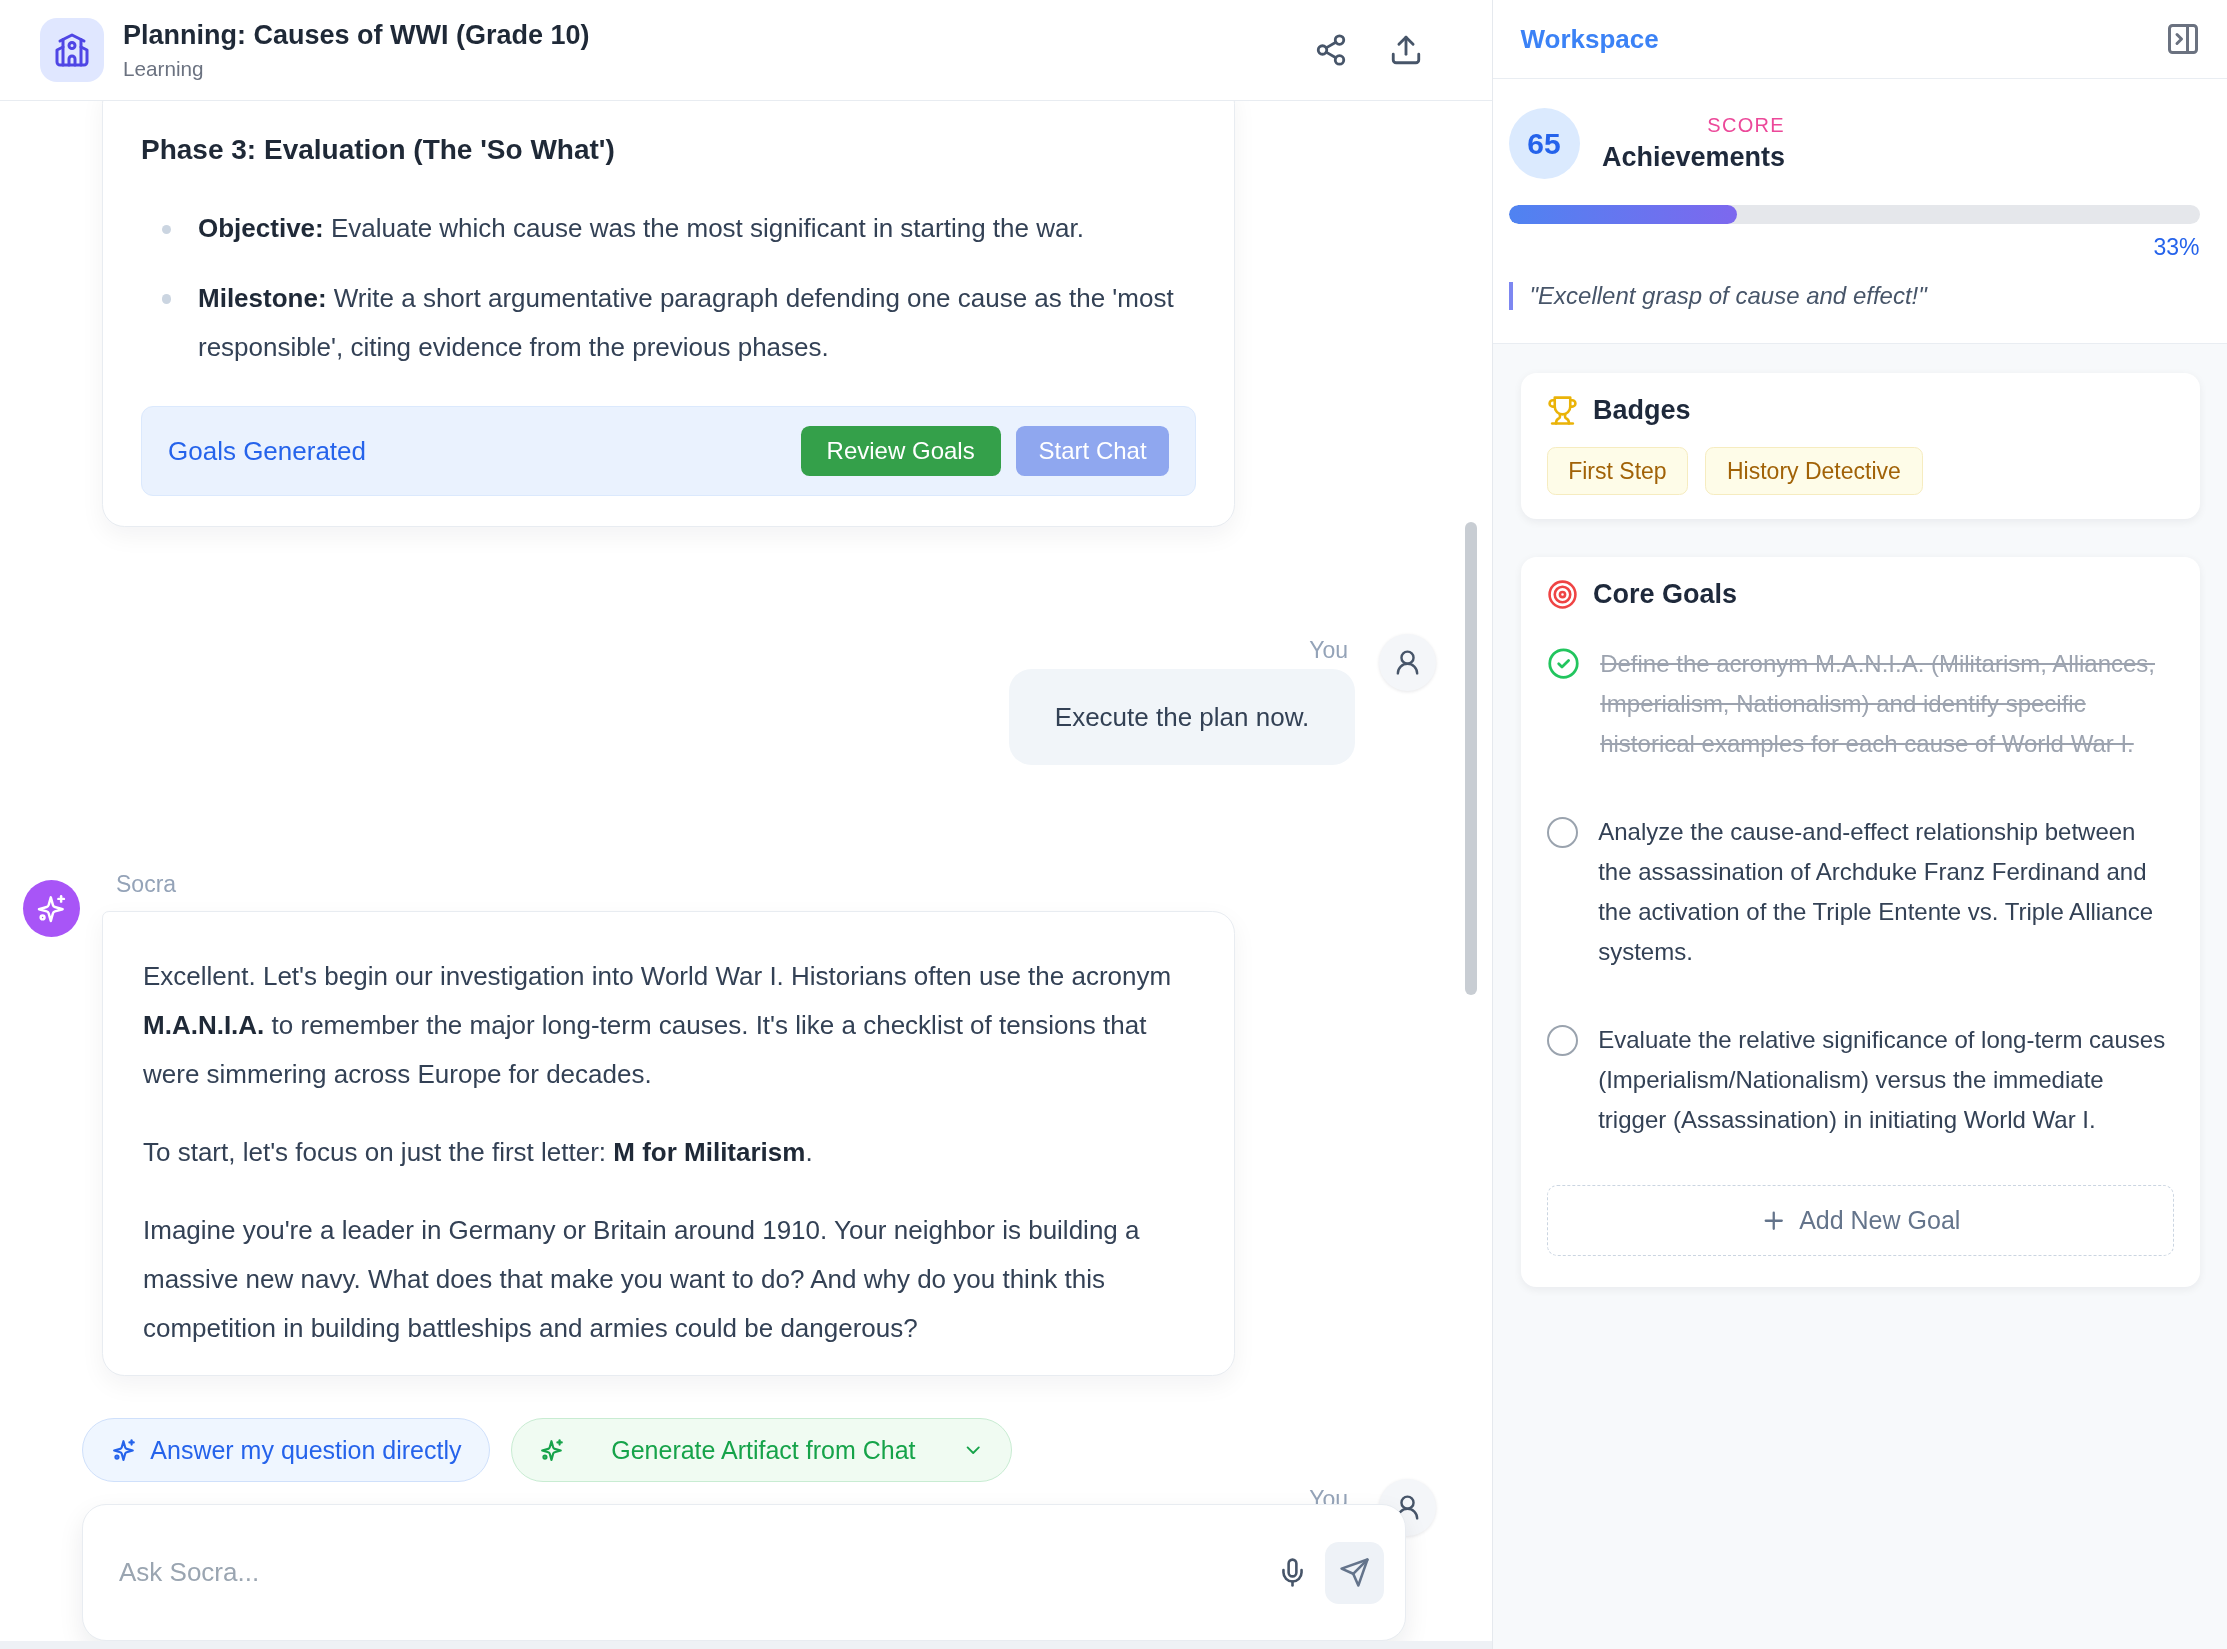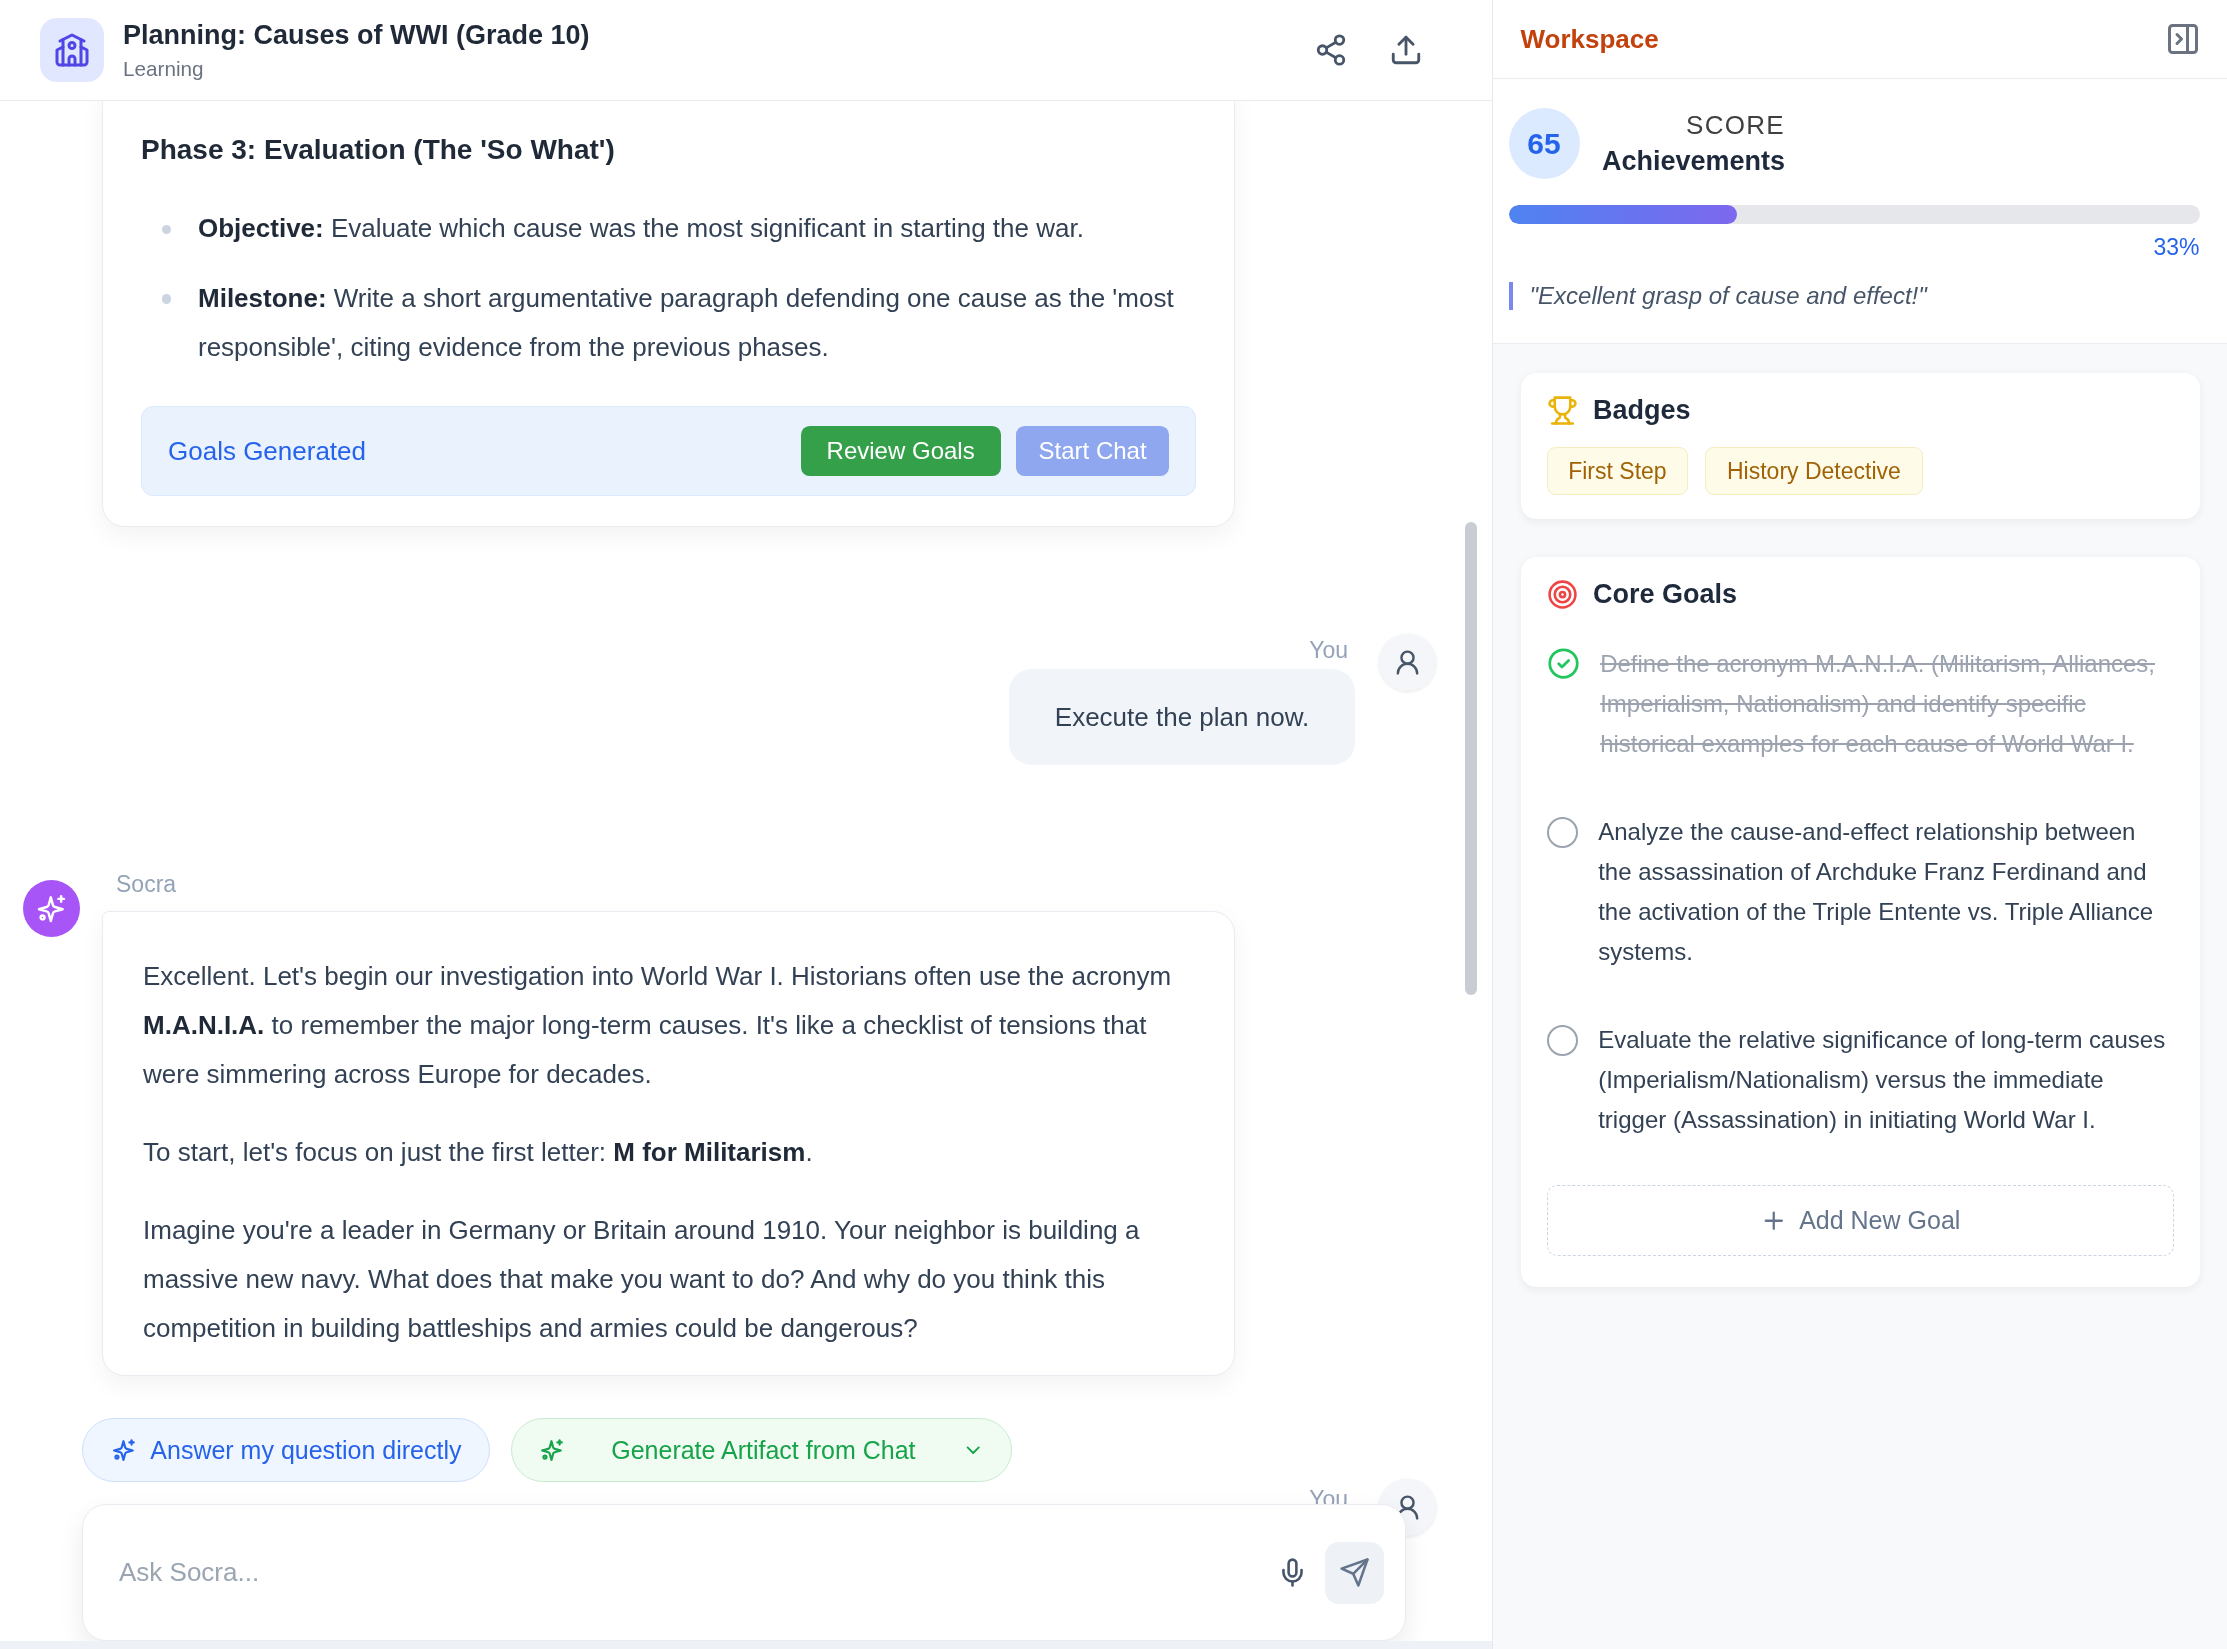--- a/index.html
+++ b/index.html
@@ -84,28 +84,28 @@
 
   .chat-scrollbar { position:absolute; left:1465px; top:522px; width:12px; height:473px; border-radius:6px;
     background:#c8cdd3; z-index:3; }
   .bottom-strip { position:absolute; left:0; top:1641px; width:1492px; height:7.7px; background:#eef1f5; z-index:7; }
 
   
   .sidebar { position:absolute; left:1492px; top:0; width:735px; height:1649px; background:#f7f9fb;
     border-left:0.9px solid #e5e9ee; z-index:10; }
   .ws-header { height:79px; background:#fff; border-bottom:0.9px solid #e9edf2; display:flex;
     align-items:center; padding:0 26px 0 27.5px; }
-  .ws-title { font-size:26px; font-weight:700; color:#c2410c; }
+  .ws-title { font-size:26px; font-weight:700; color:#3b82f6; }
   .ws-collapse { margin-left:auto; background:none; border:none; color:#6b7280; cursor:pointer; }
 
   .score-section { background:#fff; border-bottom:0.9px solid #e9edf2; padding:29px 27.5px 33px 15.5px; }
   .score-row { display:flex; align-items:center; gap:22.4px;text-align:right; }
   .score-circle { width:71px; height:71px; border-radius:50%; background:#dbeafe; color:#2563eb;
     font-weight:700; font-size:30px; display:flex; align-items:center; justify-content:center; flex:0 0 auto; }
-  .score-label { font-size:26px; color:#404040; letter-spacing:1.3px; }
+  .score-label { font-size:20px; color:#ec4899; letter-spacing:1.3px; }
   .score-name { font-size:27px; font-weight:700; color:#1e293b; margin-top:4.3px; }
   .progress-track { margin-top:26px; height:19px; border-radius:9.5px; background:#e5e7eb; overflow:hidden; }
   .progress-fill { height:100%; border-radius:9.5px; background:linear-gradient(90deg,#4f83f1,#7d68ee); }
   .score-percent { text-align:right; margin-top:10.3px; color:#2563eb; font-weight:400; font-size:23px; }
   .score-quote { margin-top:20.7px; border-left:4.3px solid #7d87f1; padding-left:17px; font-style:italic;
     color:#475569; font-size:24px; }
 
   .side-card { margin:29px 27.5px 0; background:#fff; border-radius:15.5px;
     box-shadow:0 2.6px 8.6px rgba(15,23,42,.06); padding:22.4px 26px 24px; }
   .side-card.goals { margin-top:38px; padding-bottom:31px; }

